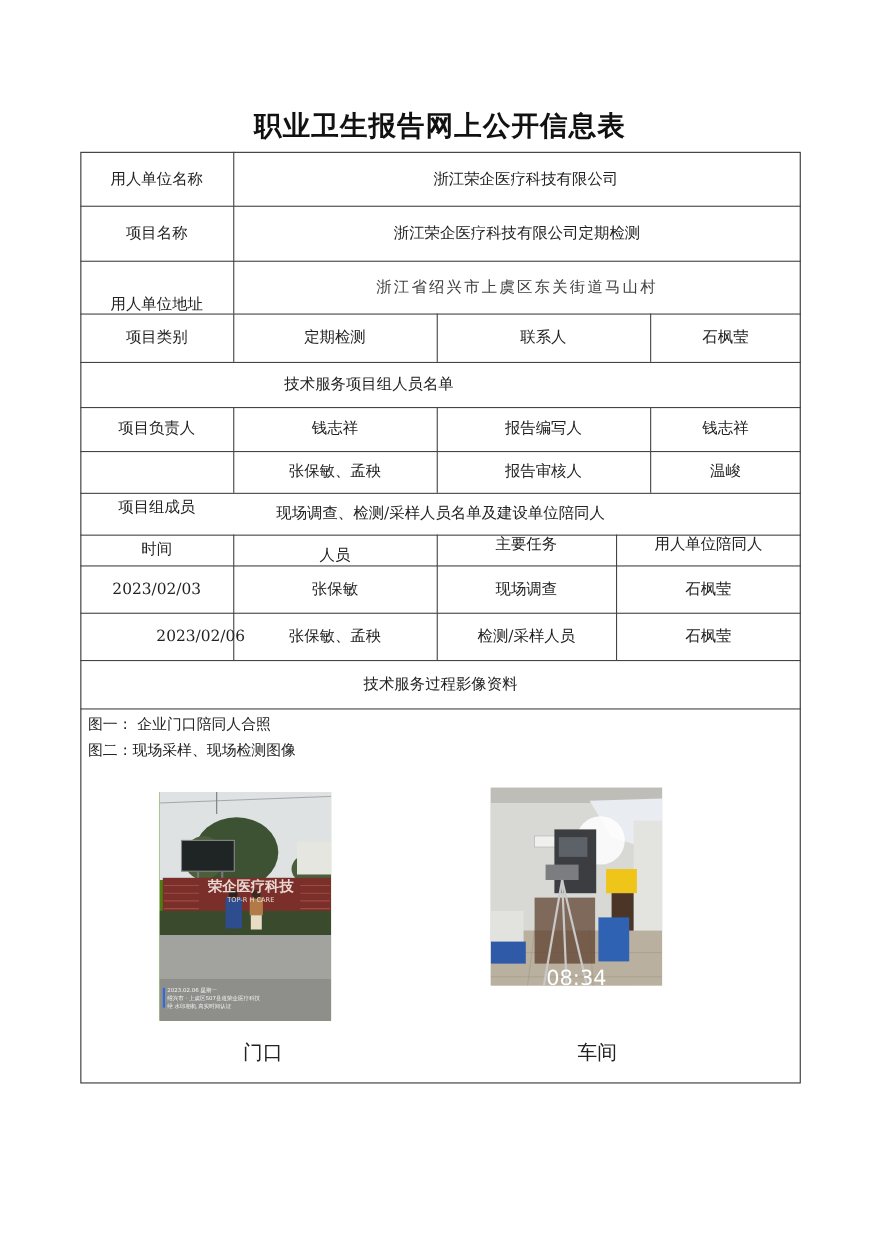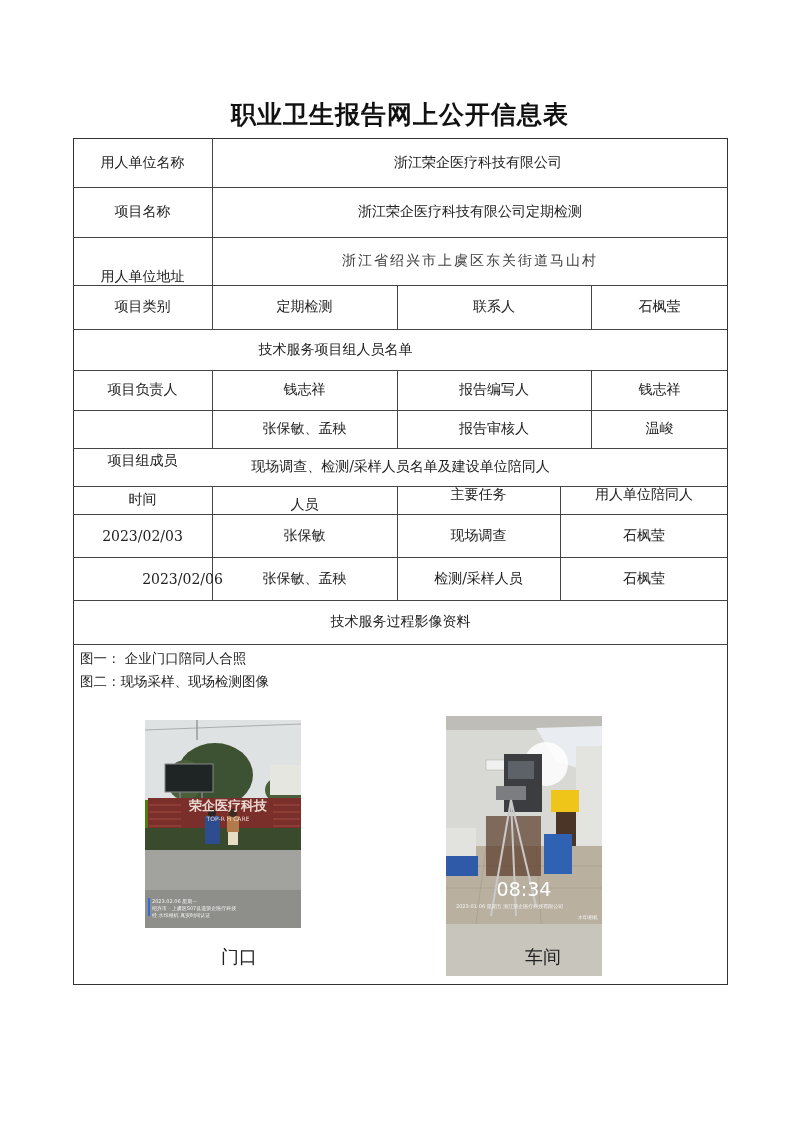--- a/index.html
+++ b/index.html
@@ -134,21 +134,21 @@
   </svg>
   <div style="position:absolute;left:28px;top:77px;width:110px;text-align:center;color:#e9d8d2;font-size:13px;font-family:'DejaVu Sans',sans-serif;font-weight:bold;">荣企医疗科技</div>
   <div style="position:absolute;left:28px;top:95px;width:110px;text-align:center;color:#e9d8d2;font-size:6px;font-family:'DejaVu Sans',sans-serif;">TOP-R   H CARE</div>
   <div style="position:absolute;left:7px;top:178px;color:#f4f4f4;font-size:5px;line-height:7px;font-family:'DejaVu Sans',sans-serif;white-space:nowrap;">
     <div>2023.02.06  星期一</div>
     <div>绍兴市 · 上虞区S07县道荣企医疗科技</div>
     <div>经 水印相机 真实时间认证</div>
   </div>
 </div>
 
-<div class="photo" style="left:446px;top:716px;width:156px;height:260px;background:#c8c5bd;">
+<div class="photo" style="left:446px;top:716px;width:156px;height:180px;background:#c8c5bd;">
   <svg width="156" height="208" viewBox="0 0 156 208">
     <rect x="0" y="0" width="156" height="130" fill="#d8d8d4"></rect>
     <rect x="0" y="0" width="156" height="14" fill="#bfbdb8"></rect>
     <polygon points="90,12 156,10 156,60 110,45" fill="#e9ecf0"></polygon>
     <ellipse cx="100" cy="48" rx="22" ry="22" fill="#ffffff" opacity="0.85"></ellipse>
     <rect x="130" y="30" width="26" height="178" fill="#e3e3df"></rect>
     <rect x="40" y="44" width="20" height="10" fill="#f0f0ee" stroke="#aaa" stroke-width="0.5"></rect>
     <rect x="68" y="44" width="24" height="36" fill="#2f4f5a"></rect>
     <rect x="0" y="130" width="156" height="78" fill="#b9b0a0"></rect>
     <g stroke="#a39a8b" stroke-width="0.6">

